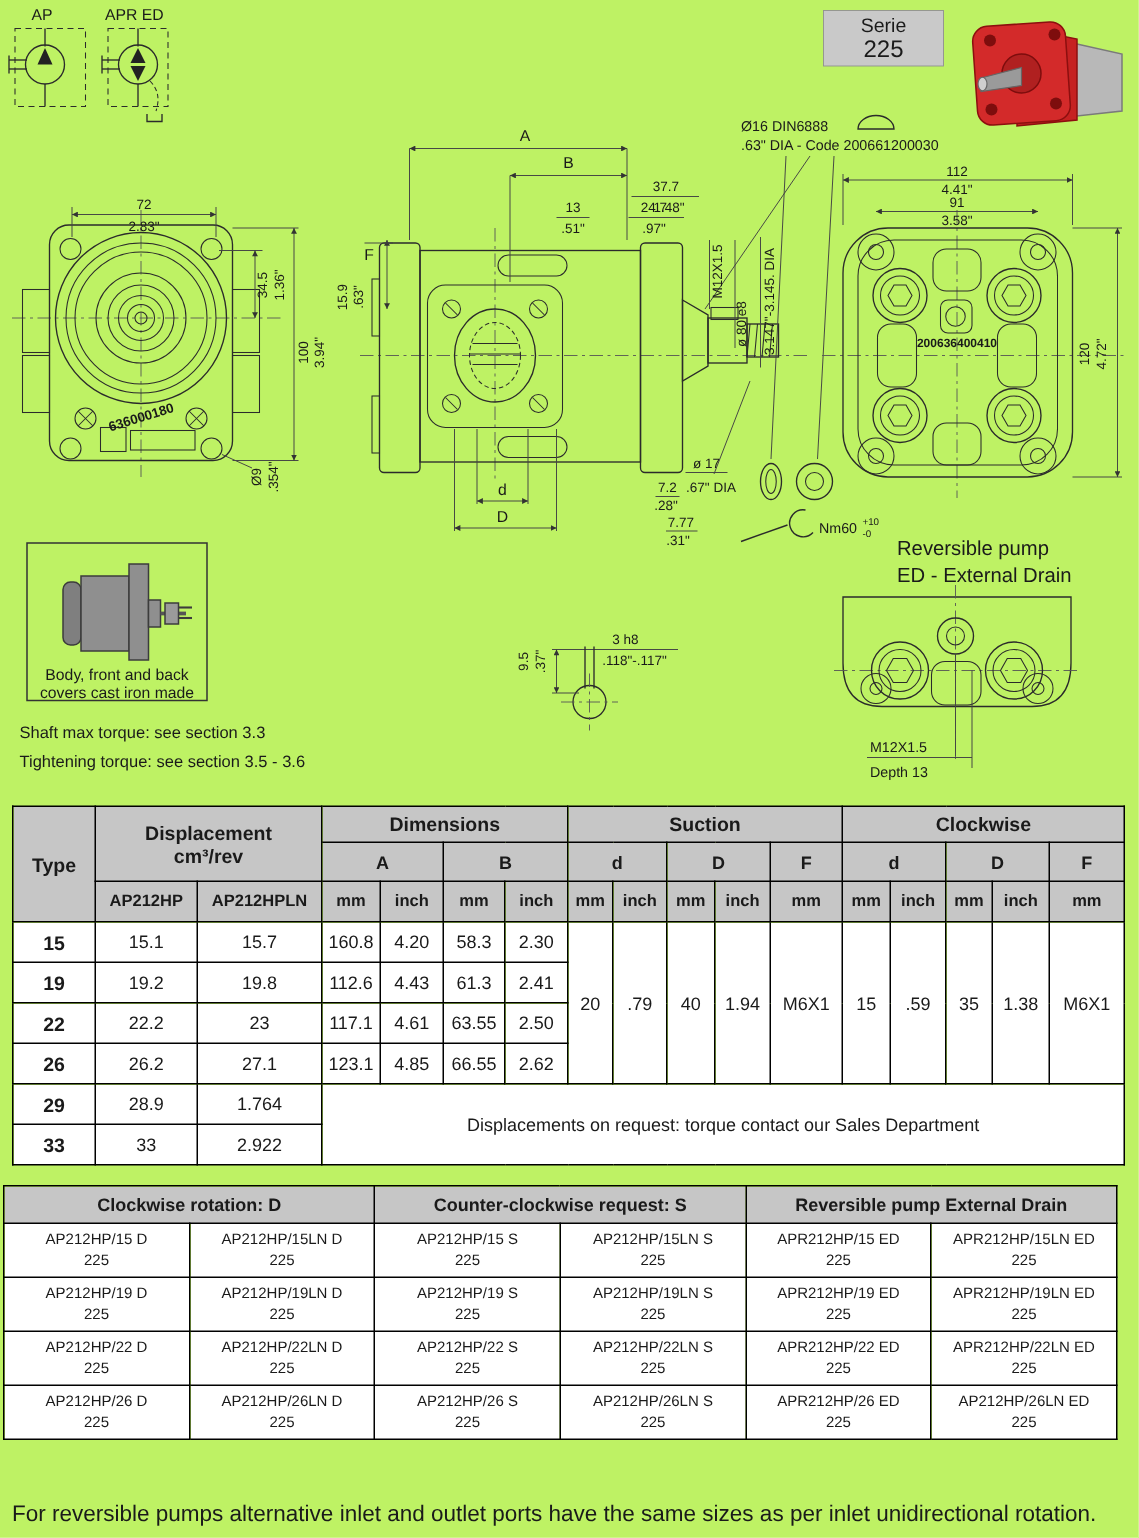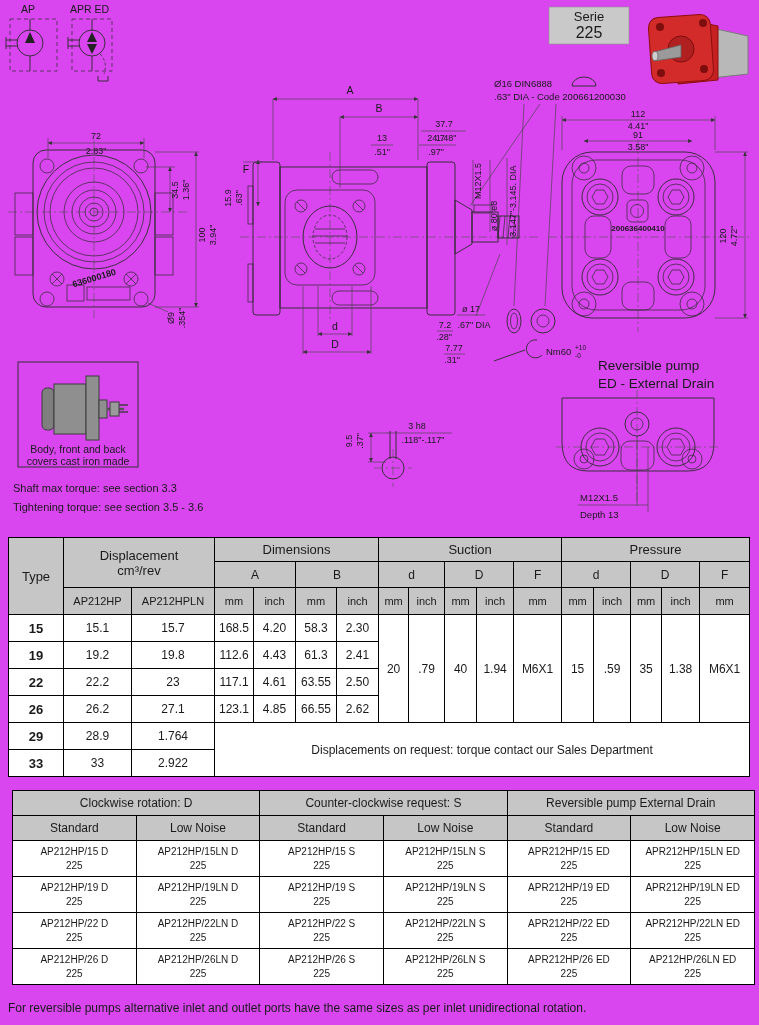--- a/index.html
+++ b/index.html
@@ -1,41 +1,41 @@
 <!DOCTYPE html>
 <html style="--header-gray: #c6c6c6; --serie-gray: #c9c9c9; --pump-red: #c62121;"><head>
 <meta charset="utf-8">
 <style>
   *{margin:0;padding:0;box-sizing:border-box}
   html,body{width:759px;height:1025px}
   body{background:#fff;font-family:"Liberation Sans",sans-serif;color:#1a1a1a;position:relative}
-  .page{position:absolute;inset:0;background:#d946ef;overflow:hidden}
+  .page{position:absolute;inset:0;background:#bef264;overflow:hidden}
   svg.drawings{position:absolute;top:0;left:0}
   svg text{font-family:"Liberation Sans",sans-serif;fill:#1a1a1a}
   .dt{font-size:9px;text-anchor:middle}
   .dts{font-size:9.5px;text-anchor:start}
   .big{font-size:10.5px}
   .ln{stroke:#2b2b2b;stroke-width:.9;fill:none}
   .lt{stroke:#2b2b2b;stroke-width:.7;fill:none}
   .dl{stroke:#444;stroke-width:.65;fill:none}
   .cl{stroke:#555;stroke-width:.6;stroke-dasharray:9 3 2 3;fill:none}
   .t1-wrap{position:absolute;top:537px;left:8px;width:742px}
-  .t2-wrap{position:absolute;top:790px;left:12px;width:743px}
+  .t2-wrap{position:absolute;top:790px;left:2px;width:743px}
   table{border-collapse:collapse;width:100%;table-layout:fixed;border:1.5px solid #000}
   th,td{border:1px solid #000;text-align:center;vertical-align:middle;overflow:hidden}
-  th{background:var(--header-gray,#c6c6c6);font-weight:normal}
+  th{background:var(--header-gray,#c6c6c6);font-weight:bold}
   .t1 .gh{font-size:13px;height:24px}
   .t1 .sh{font-size:12px;height:26px}
   .t1 .uh{font-size:11px;height:27px}
   .t1 td{font-size:12px;height:27px;background:#fff}
   .t1 td.ct{font-weight:bold;font-size:13px}
   .t1 td.note{font-size:12px}
   .t2 th{font-size:12px;height:25px}
   .t2 td{font-size:10px;height:36px;line-height:1.35;background:#fff}
-  .footer-note{position:absolute;top:1001px;left:8px;width:745px;font-size:12px}
+  .footer-note{position:absolute;top:1001px;left:8px;width:745px;font-size:15px}
 </style>
 </head>
 <body>
 
 <div class="page">
 
 <svg class="drawings" width="759" height="537" viewBox="0 0 759 537">
   <defs>
     <marker id="aE" orient="auto" markerWidth="7" markerHeight="6" refX="6" refY="3">
           <path d="M0 0 L6 3 L0 6 Z" fill="#333"></path>
@@ -369,21 +369,21 @@
   </colgroup>
   <tbody>
           <tr class="gh">
     <th rowspan="3">Type</th>
     <th colspan="2" rowspan="2">
       <div>Displacement</div>
       <div>cm³/rev</div>
     </th>
     <th colspan="4">Dimensions</th>
     <th colspan="5">Suction</th>
-    <th colspan="5">Pressure</th>
+    <th colspan="5">Clockwise</th>
   </tr>
   <tr class="sh">
     <th colspan="2">A</th>
     <th colspan="2">B</th>
     <th colspan="2">d</th>
     <th colspan="2">D</th>
     <th>F</th>
     <th colspan="2">d</th>
     <th colspan="2">D</th>
     <th>F</th>
@@ -403,21 +403,21 @@
     <th>mm</th>
     <th>inch</th>
     <th>mm</th>
     <th>inch</th>
     <th>mm</th>
   </tr>
   <tr>
     <td class="ct">15</td>
     <td>15.1</td>
     <td>15.7</td>
-    <td>168.5</td>
+    <td>160.8</td>
     <td>4.20</td>
     <td>58.3</td>
     <td>2.30</td>
     <td rowspan="4">20</td>
     <td rowspan="4">.79</td>
     <td rowspan="4">40</td>
     <td rowspan="4">1.94</td>
     <td rowspan="4">M6X1</td>
     <td rowspan="4">15</td>
     <td rowspan="4">.59</td>
@@ -469,28 +469,20 @@
 
 <div class="t2-wrap">
 <table class="t2">
   <tbody>
           <tr>
     <th colspan="2">Clockwise rotation: D</th>
     <th colspan="2">Counter-clockwise request: S</th>
     <th colspan="2">Reversible pump External Drain</th>
   </tr>
   <tr>
-    <th>Standard</th>
-    <th>Low Noise</th>
-    <th>Standard</th>
-    <th>Low Noise</th>
-    <th>Standard</th>
-    <th>Low Noise</th>
-  </tr>
-  <tr>
     <td>
               <div>AP212HP/15 D</div>
               <div>225</div>
             </td>
     <td>
               <div>AP212HP/15LN D</div>
               <div>225</div>
             </td>
     <td>
               <div>AP212HP/15 S</div>

